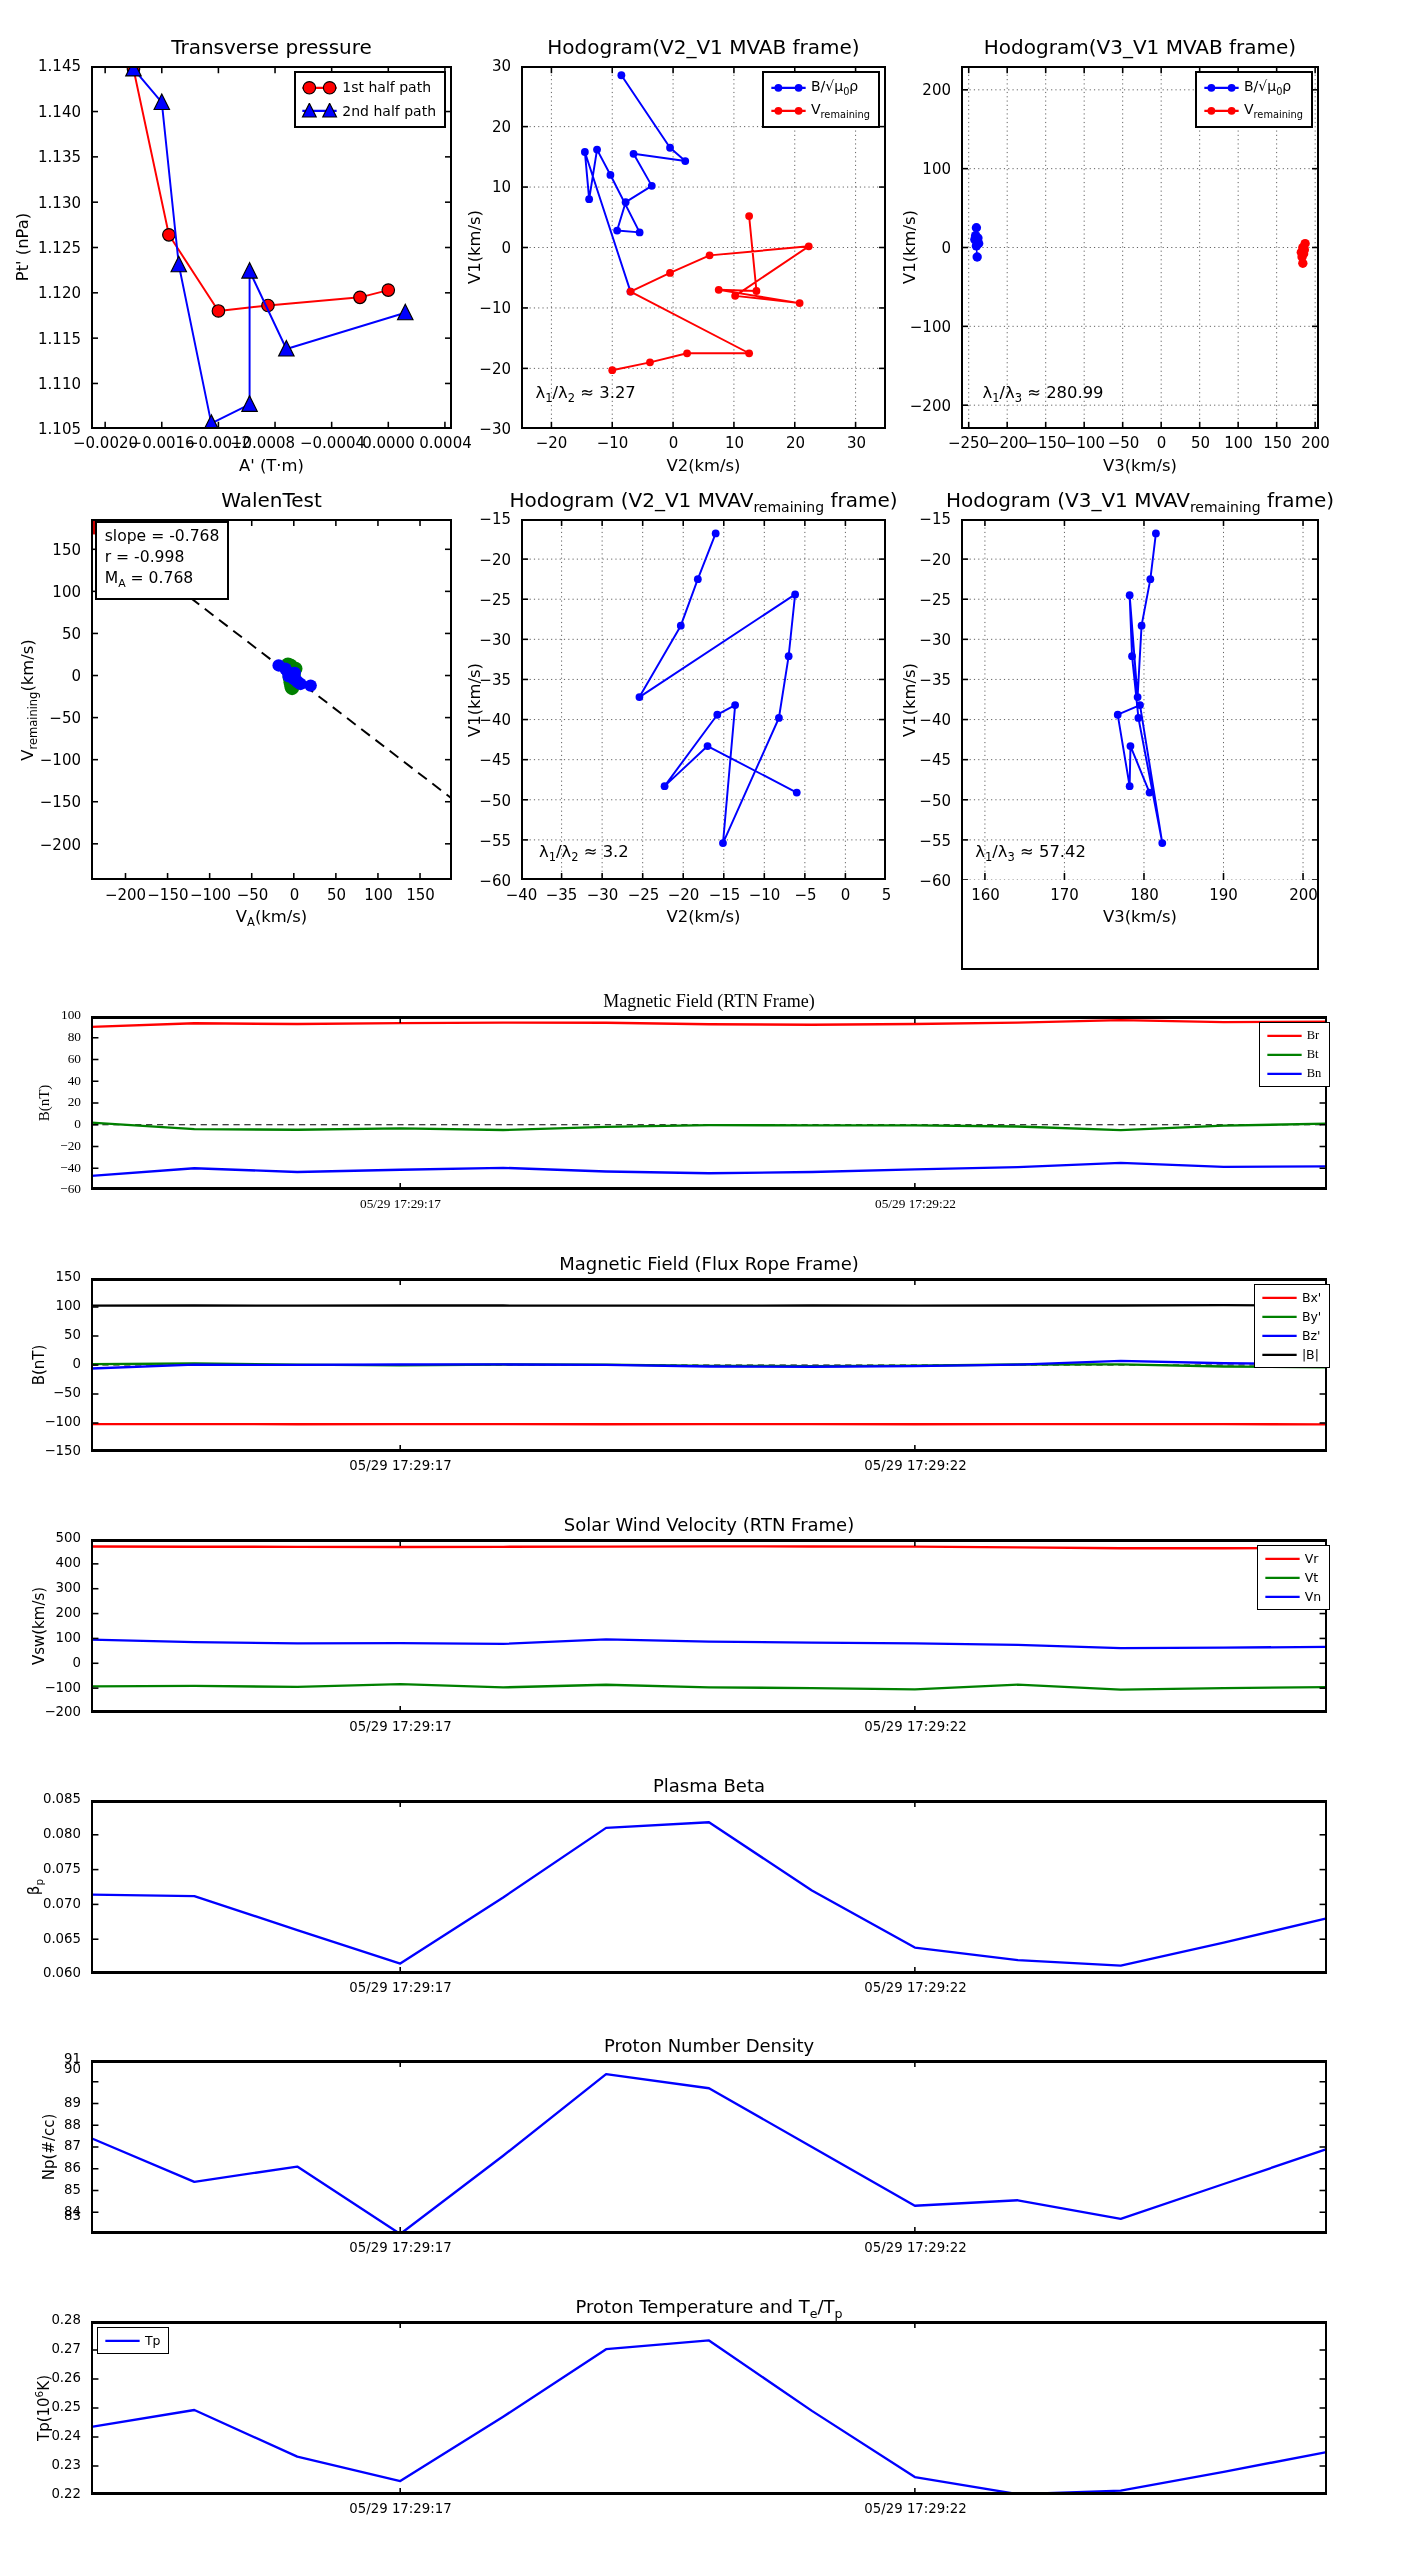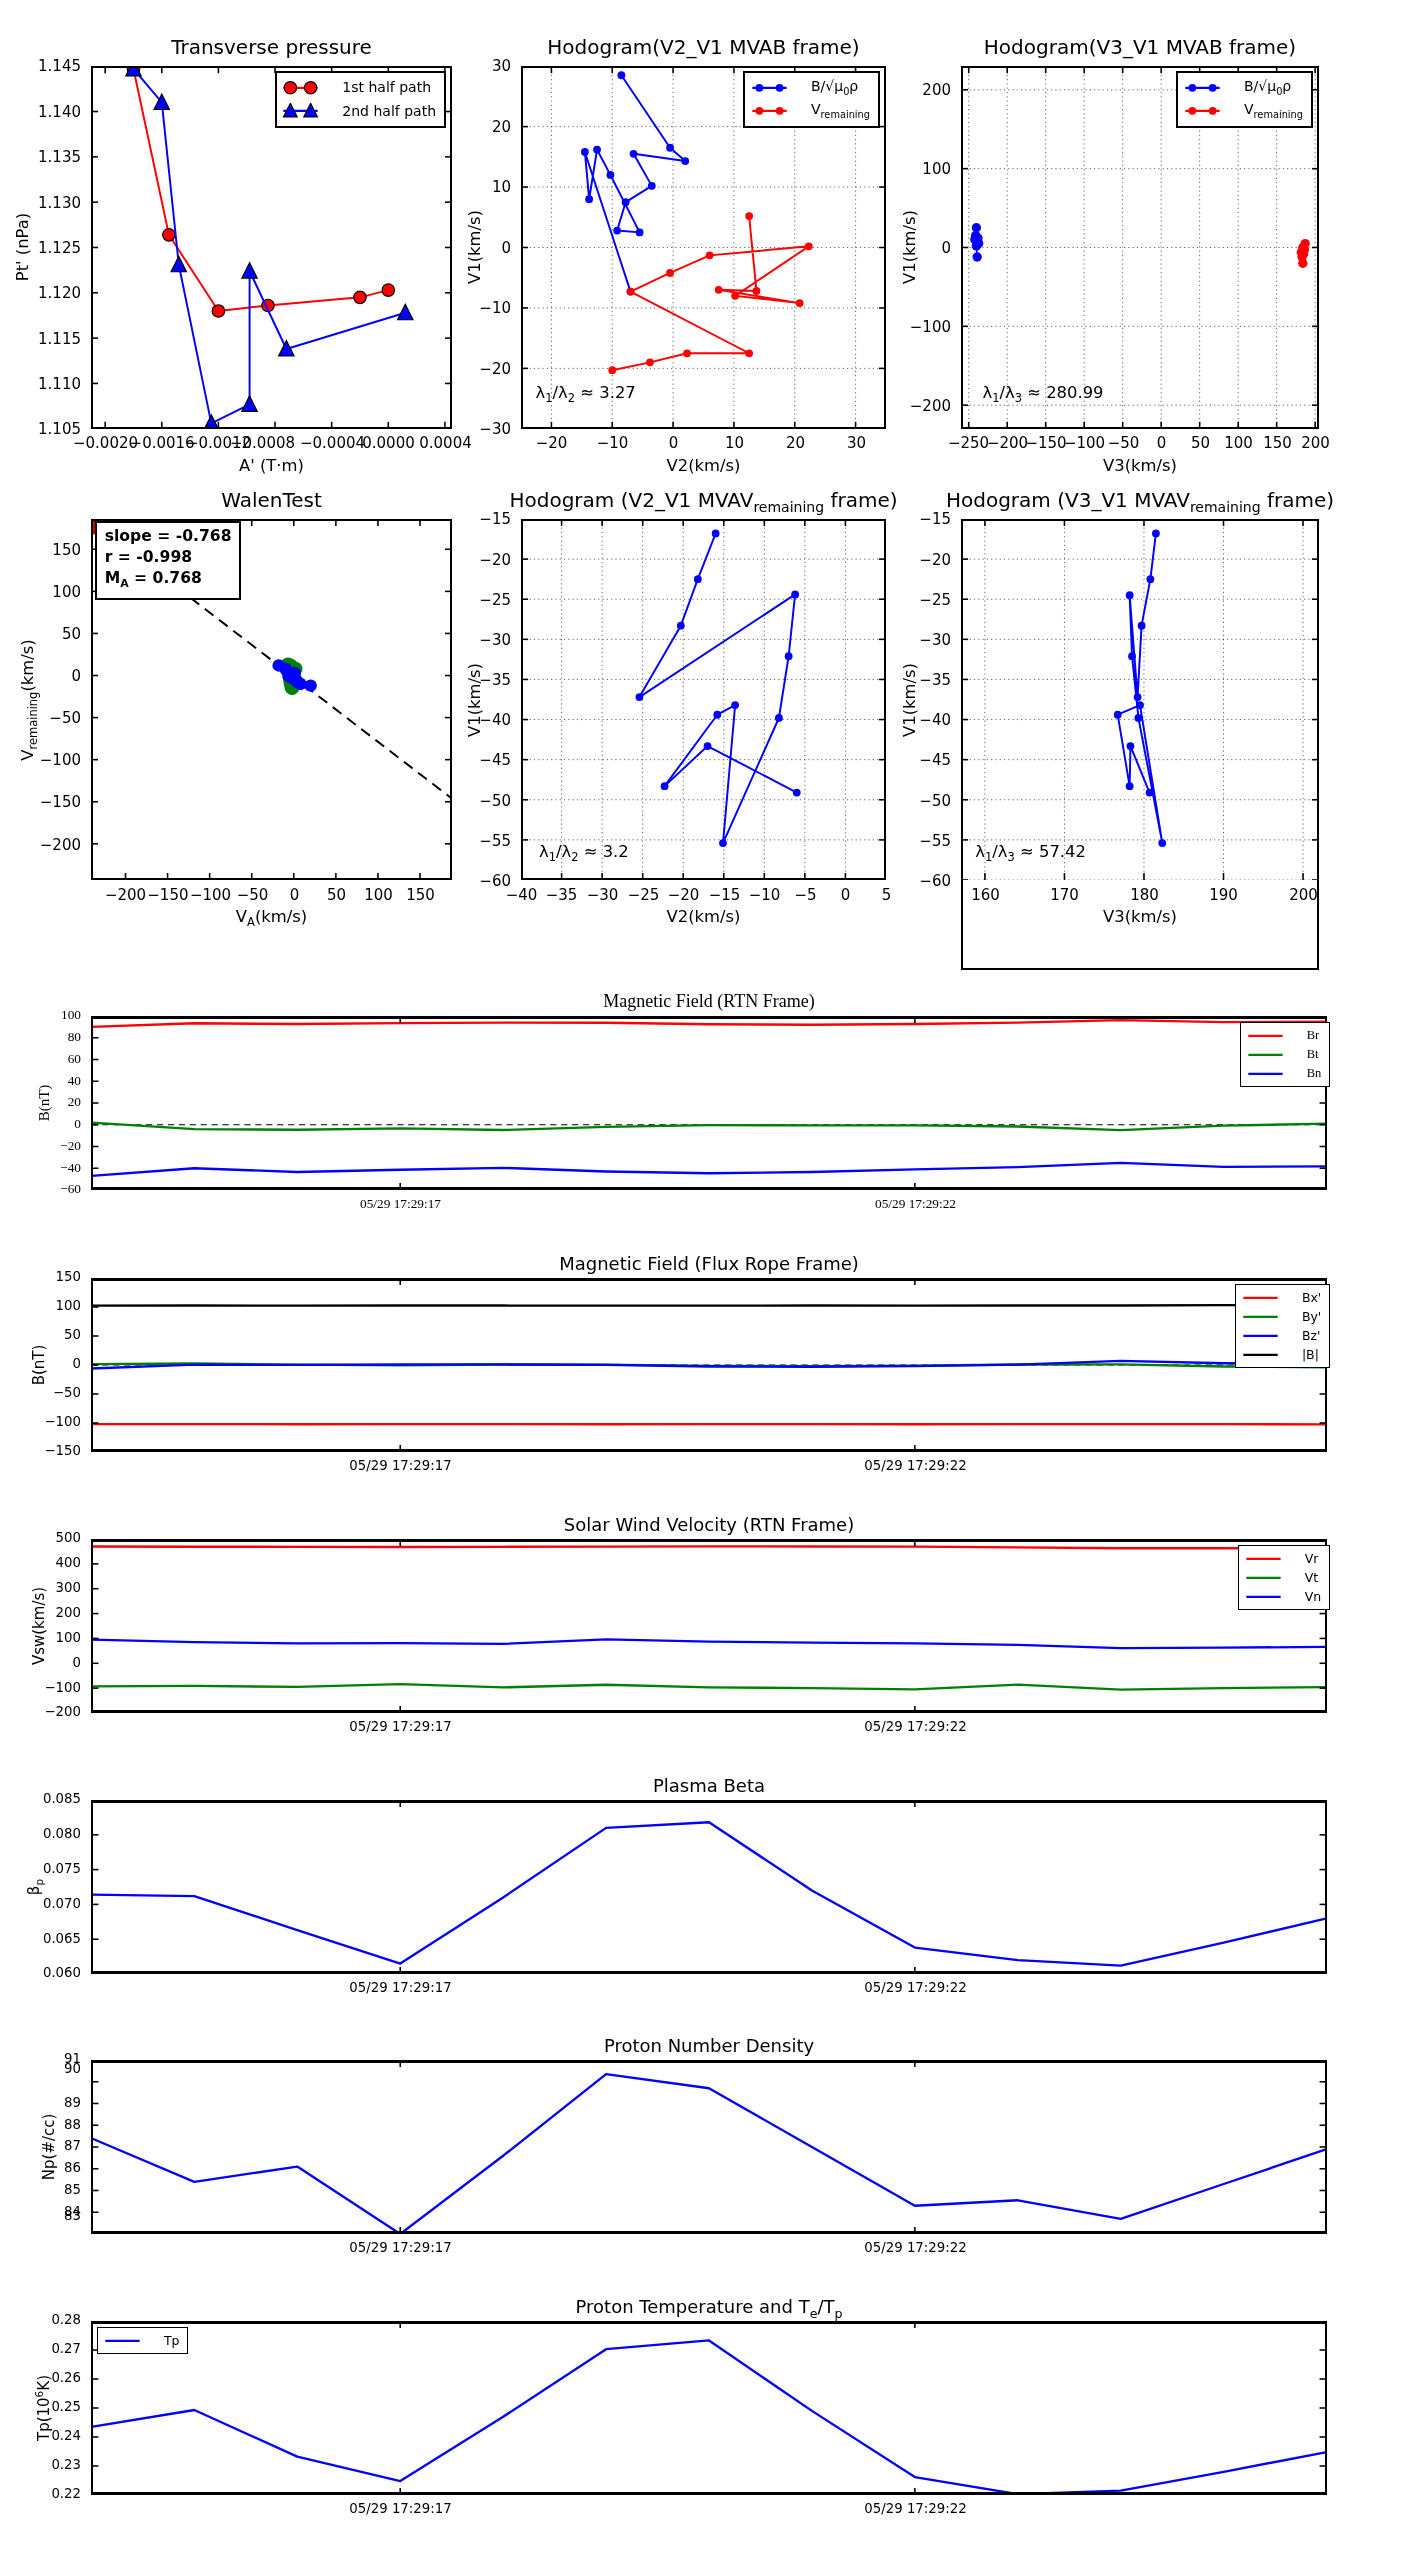--- a/index.html
+++ b/index.html
@@ -13,24 +13,24 @@
   .plot.row .ptitle{font-size:20px;}
   .plot.ts .ptitle{font-size:18px;}
   .pxlabel{position:absolute;left:50%;transform:translateX(-50%);white-space:nowrap;font-size:16.4px;}
   .pylabel{position:absolute;white-space:nowrap;transform:translate(-50%,-50%) rotate(-90deg);font-size:16.4px;}
   .plot.ts .pylabel{font-size:15px;}
   .ytick{position:absolute;text-align:right;}
   .xtick{position:absolute;text-align:center;}
   .plot.row .ytick,.plot.row .xtick{font-size:15px;}
   .plot.ts .ytick,.plot.ts .xtick{font-size:13.3px;}
   .ann{position:absolute;font-size:16.4px;white-space:nowrap;}
-  .statsbox{position:absolute;border:2.3px solid #000;background:#fff;padding:3.1px 7.8px;font-size:15.6px;line-height:21px;white-space:nowrap;font-weight:bold;}
+  .statsbox{position:absolute;border:2.3px solid #000;background:#fff;padding:3.1px 7.8px;font-size:15.6px;line-height:21px;white-space:nowrap;}
   .legend{position:absolute;border:2.3px solid #000;background:#fff;padding:3.1px 7.8px 3.1px 4.7px;}
   .plot.ts .legend{border-width:1.6px;}
-  .lg-item{display:flex;align-items:center;gap:22px;}
+  .lg-item{display:flex;align-items:center;gap:3px;}
   .plot.row .lg-item{height:23.4px;font-size:14px;}
   .plot.ts .lg-item{height:19px;font-size:12.5px;}
   sub{font-size:70%;} sup{font-size:70%;}
 </style>
 </head>
 <body>
 
 <div id="figure">
   <div class="plot row" style="left: 91px; top: 66px; width: 361px; height: 363px;">
       <svg width="361" height="363" viewBox="0 0 463 465">

